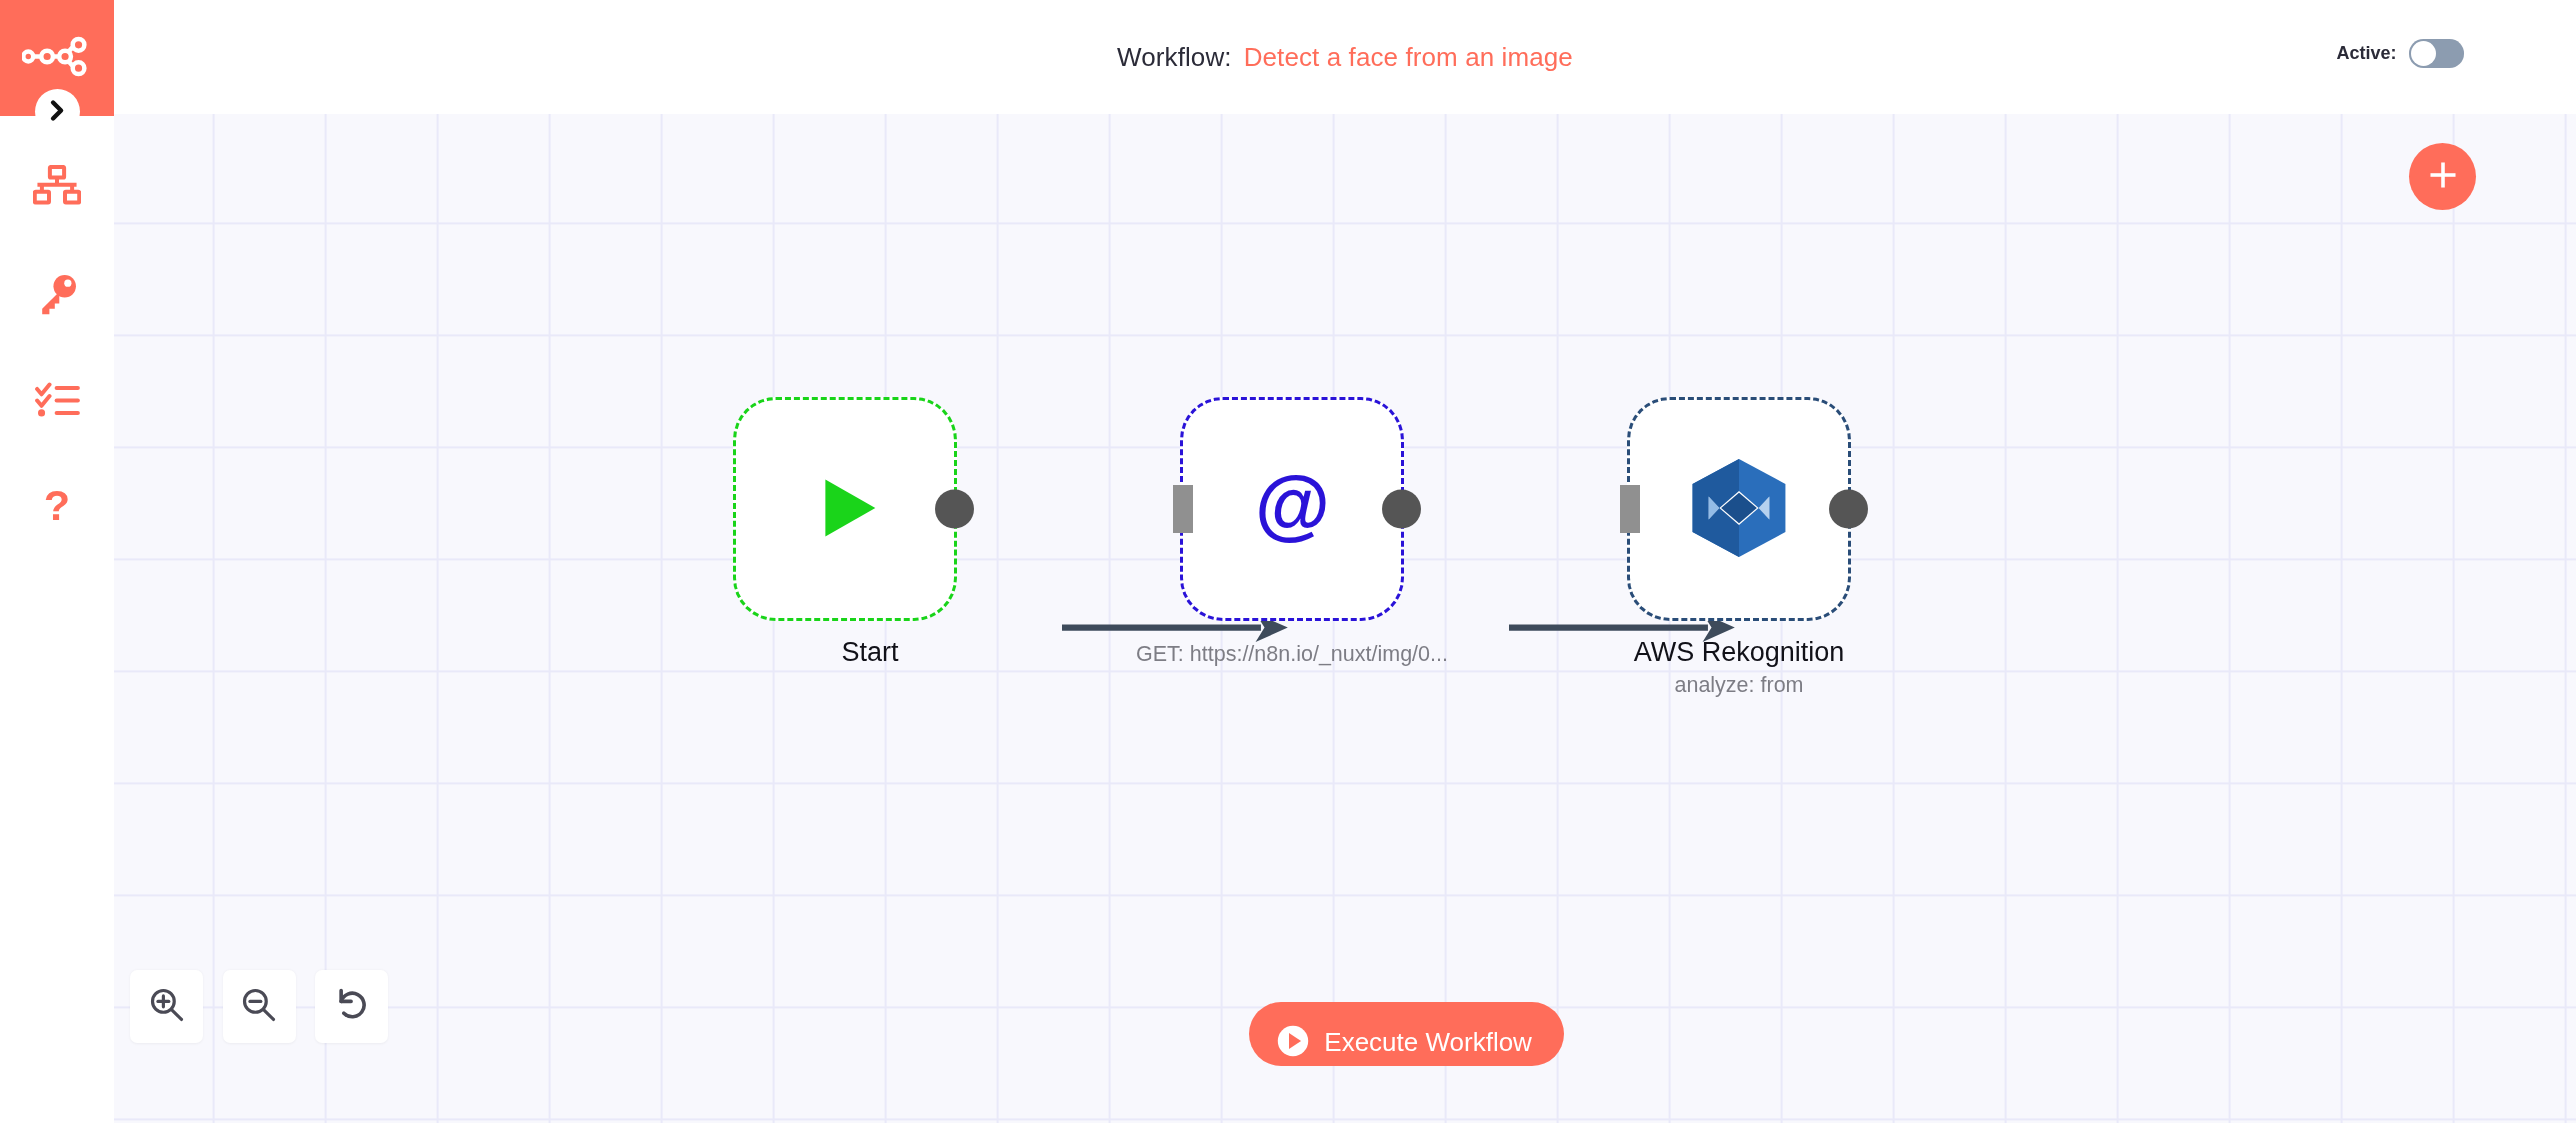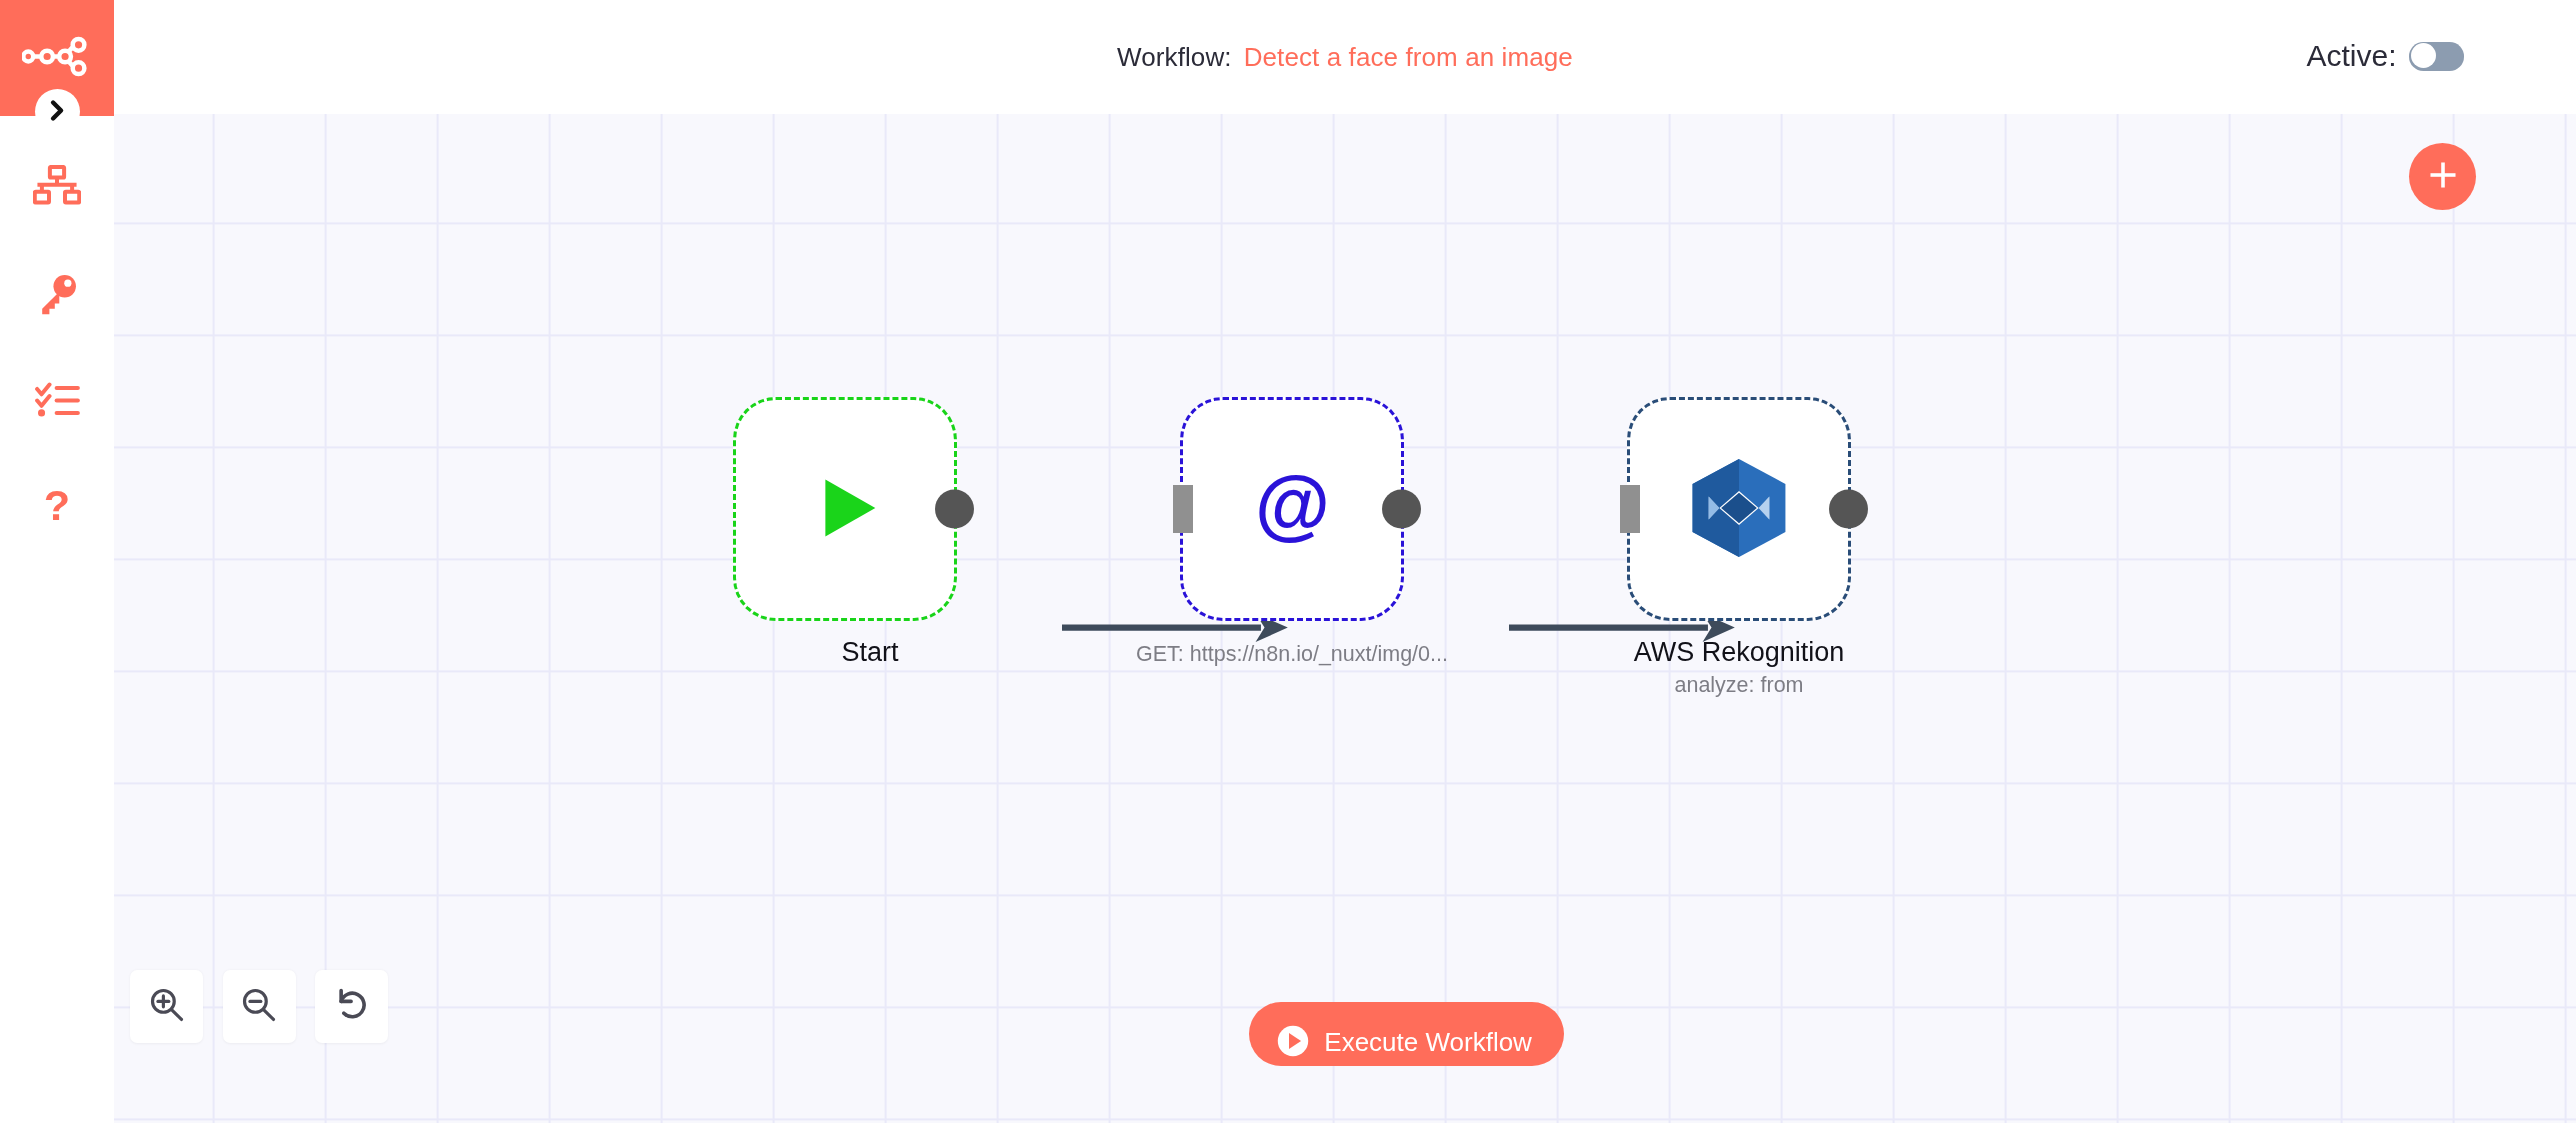--- a/index.html
+++ b/index.html
@@ -84,22 +84,23 @@
   .wf-title .name  { color: #ff6d5a; margin-left: 12px; }
 
   .active-wrap {
     position: absolute;
     right: 112px; top: 39px;
     display: flex;
     align-items: center;
     gap: 12.5px;
   }
   .active-label {
-    font-size: 30px;
+    font-size: 18px;
     color: #2b2b38;
+    font-weight: bold;
   }
   .toggle {
     position: relative;
     width: 55px; height: 29px;
     border-radius: 14.3px;
     background: #8c9cb0;
     cursor: pointer;
   }
   .toggle-knob {
     position: absolute;

